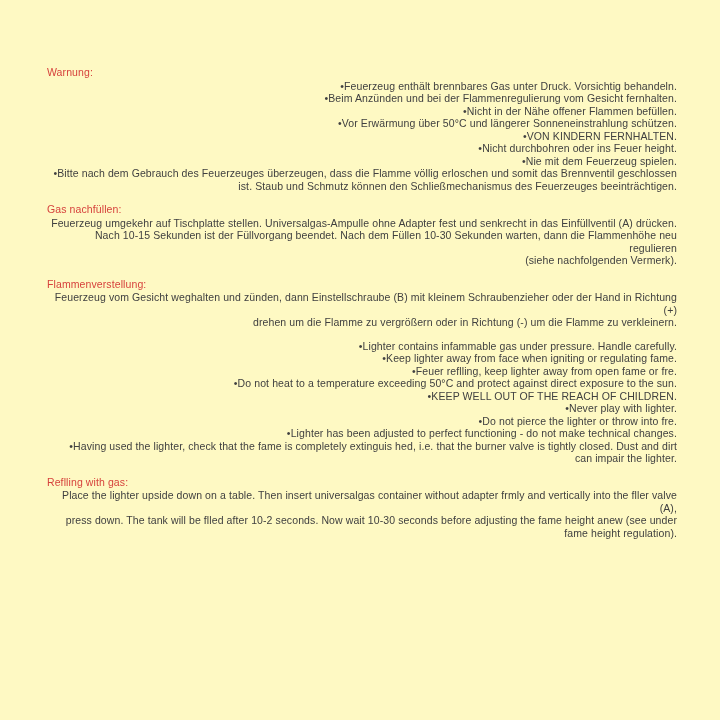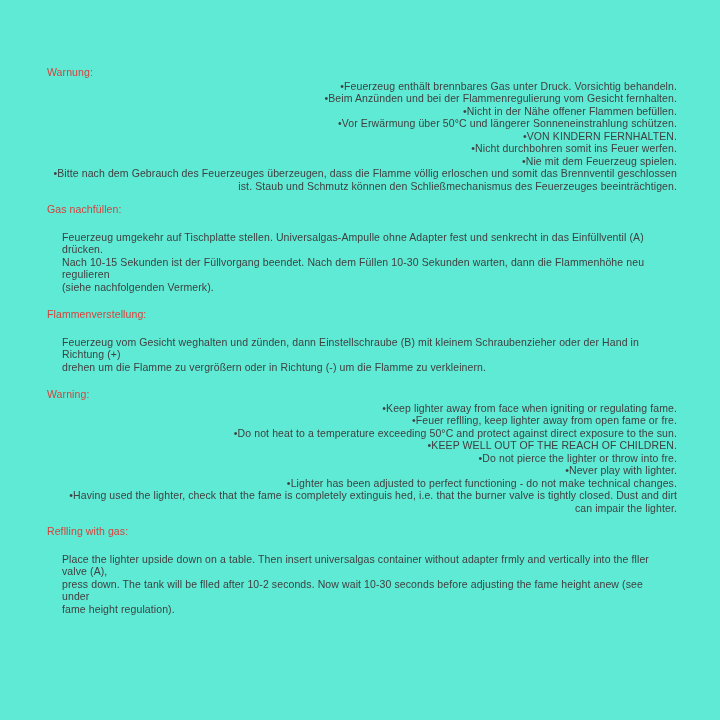--- a/index.html
+++ b/index.html
@@ -4,21 +4,21 @@
 <style>
   html, body {
     margin: 0;
     padding: 0;
     background: #ffffff;
   }
   .page {
     position: relative;
     width: 720px;
     height: 720px;
-    background: #5eead4;
+    background: #fef9c3;
     overflow: hidden;
     font-family: "Liberation Sans", "DejaVu Sans", sans-serif;
   }
   .doc {
     position: absolute;
     left: 47px;
     top: 66px;
     width: 630px;
     font-size: 10.5px;
     line-height: 12.5px;
@@ -30,22 +30,23 @@
   }
   .heading {
     font-size: 10.5px;
     line-height: 12.5px;
     font-weight: normal;
     color: #d6423c;
     margin: 0 0 1px 0;
     white-space: pre-line;
   }
   .para {
-    margin: 15px;
+    margin: 0;
     white-space: pre-line;
+    text-align: right;
   }
   ul.bullets {
     margin: 0;
     padding: 0;
     list-style: none;
   }
   ul.bullets li {
     margin: 0;
     padding-left: 8px;
     text-indent: -8px;
@@ -62,46 +63,46 @@
 <div class="page">
   <div class="doc">
       <section class="section">
         <h2 class="heading">Warnung:</h2>
         <ul class="bullets">
           <li>Feuerzeug enthält brennbares Gas unter Druck. Vorsichtig behandeln.</li>
           <li>Beim Anzünden und bei der Flammenregulierung vom Gesicht fernhalten.</li>
           <li>Nicht in der Nähe offener Flammen befüllen.</li>
           <li>Vor Erwärmung über 50°C und längerer Sonneneinstrahlung schützen.</li>
           <li>VON KINDERN FERNHALTEN.</li>
-          <li>Nicht durchbohren somit ins Feuer werfen.</li>
+          <li>Nicht durchbohren oder ins Feuer height.</li>
           <li>Nie mit dem Feuerzeug spielen.</li>
           <li>Bitte nach dem Gebrauch des Feuerzeuges überzeugen, dass die Flamme völlig erloschen und somit das Brennventil geschlossen
 ist. Staub und Schmutz können den Schließmechanismus des Feuerzeuges beeinträchtigen.</li>
         </ul>
       </section>
       <section class="section">
         <h2 class="heading">Gas nachfüllen:</h2>
         <p class="para">Feuerzeug umgekehr auf Tischplatte stellen. Universalgas-Ampulle ohne Adapter fest und senkrecht in das Einfüllventil (A) drücken.
 Nach 10-15 Sekunden ist der Füllvorgang beendet. Nach dem Füllen 10-30 Sekunden warten, dann die Flammenhöhe neu regulieren
 (siehe nachfolgenden Vermerk).</p>
       </section>
       <section class="section">
         <h2 class="heading">Flammenverstellung:</h2>
         <p class="para">Feuerzeug vom Gesicht weghalten und zünden, dann Einstellschraube (B) mit kleinem Schraubenzieher oder der Hand in Richtung (+)
 drehen um die Flamme zu vergrößern oder in Richtung (-) um die Flamme zu verkleinern.</p>
       </section>
       <section class="section">
-        <h2 class="heading">Warning:</h2>
         <ul class="bullets">
+          <li>Lighter contains infammable gas under pressure. Handle carefully.</li>
           <li>Keep lighter away from face when igniting or regulating fame.</li>
           <li>Feuer reflling, keep lighter away from open fame or fre.</li>
           <li>Do not heat to a temperature exceeding 50°C and protect against direct exposure to the sun.</li>
           <li>KEEP WELL OUT OF THE REACH OF CHILDREN.</li>
+          <li>Never play with lighter.</li>
           <li>Do not pierce the lighter or throw into fre.</li>
-          <li>Never play with lighter.</li>
           <li>Lighter has been adjusted to perfect functioning - do not make technical changes.</li>
           <li>Having used the lighter, check that the fame is completely extinguis hed, i.e. that the burner valve is tightly closed. Dust and dirt
 can impair the lighter.</li>
         </ul>
       </section>
       <section class="section">
         <h2 class="heading">Reflling with gas:</h2>
         <p class="para">Place the lighter upside down on a table. Then insert universalgas container without adapter frmly and vertically into the fller valve (A),
 press down. The tank will be flled after 10-2 seconds. Now wait 10-30 seconds before adjusting the fame height anew (see under
 fame height regulation).</p>

